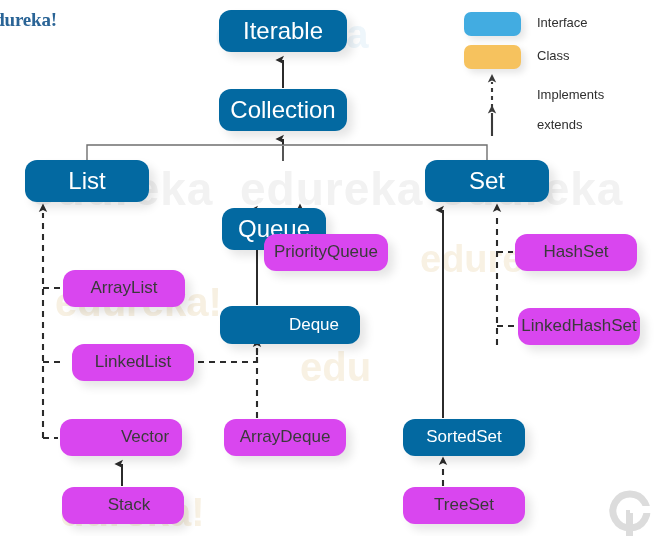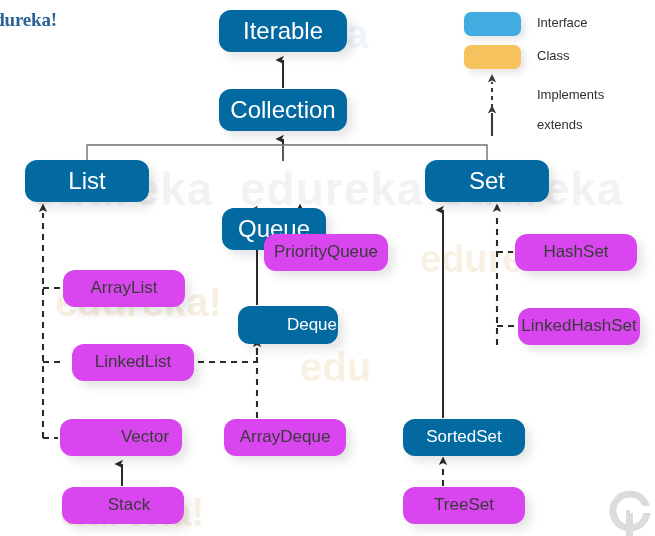--- a/index.html
+++ b/index.html
@@ -197,21 +197,21 @@
   </div>
 
   <div class="node klass mid" style="left:62px;top:487px;width:122px;height:37px;padding-left:12px;">
     <span class="lbl">Stack</span>
   </div>
 
   <div class="node klass mid" style="left:264px;top:234px;width:124px;height:37px;">
     <span class="lbl">PriorityQueue</span>
   </div>
 
-  <div class="node iface mid" style="left:238px;top:306px;width:100px;height:38px;padding-left:48px;">
+  <div class="node iface mid" style="left:220px;top:306px;width:140px;height:38px;padding-left:48px;">
     <span class="lbl">Deque</span>
   </div>
 
   <div class="node klass mid" style="left:224px;top:419px;width:122px;height:37px;">
     <span class="lbl">ArrayDeque</span>
   </div>
 
   <div class="node klass mid" style="left:515px;top:234px;width:122px;height:37px;">
     <span class="lbl">HashSet</span>
   </div>

